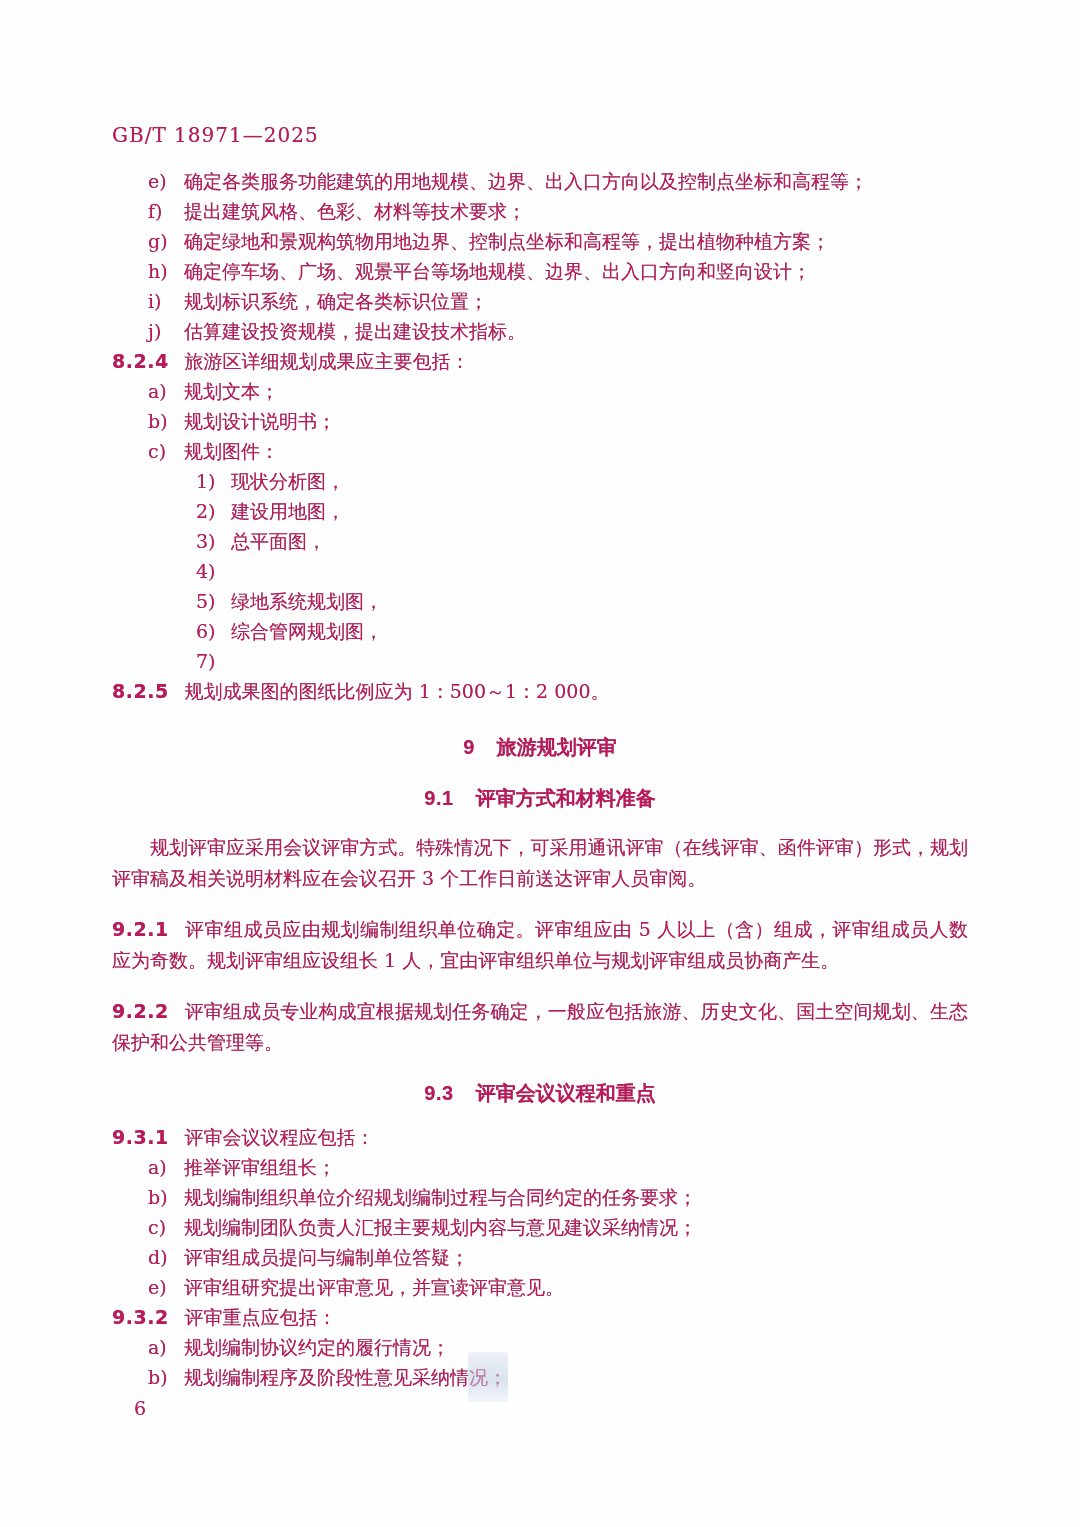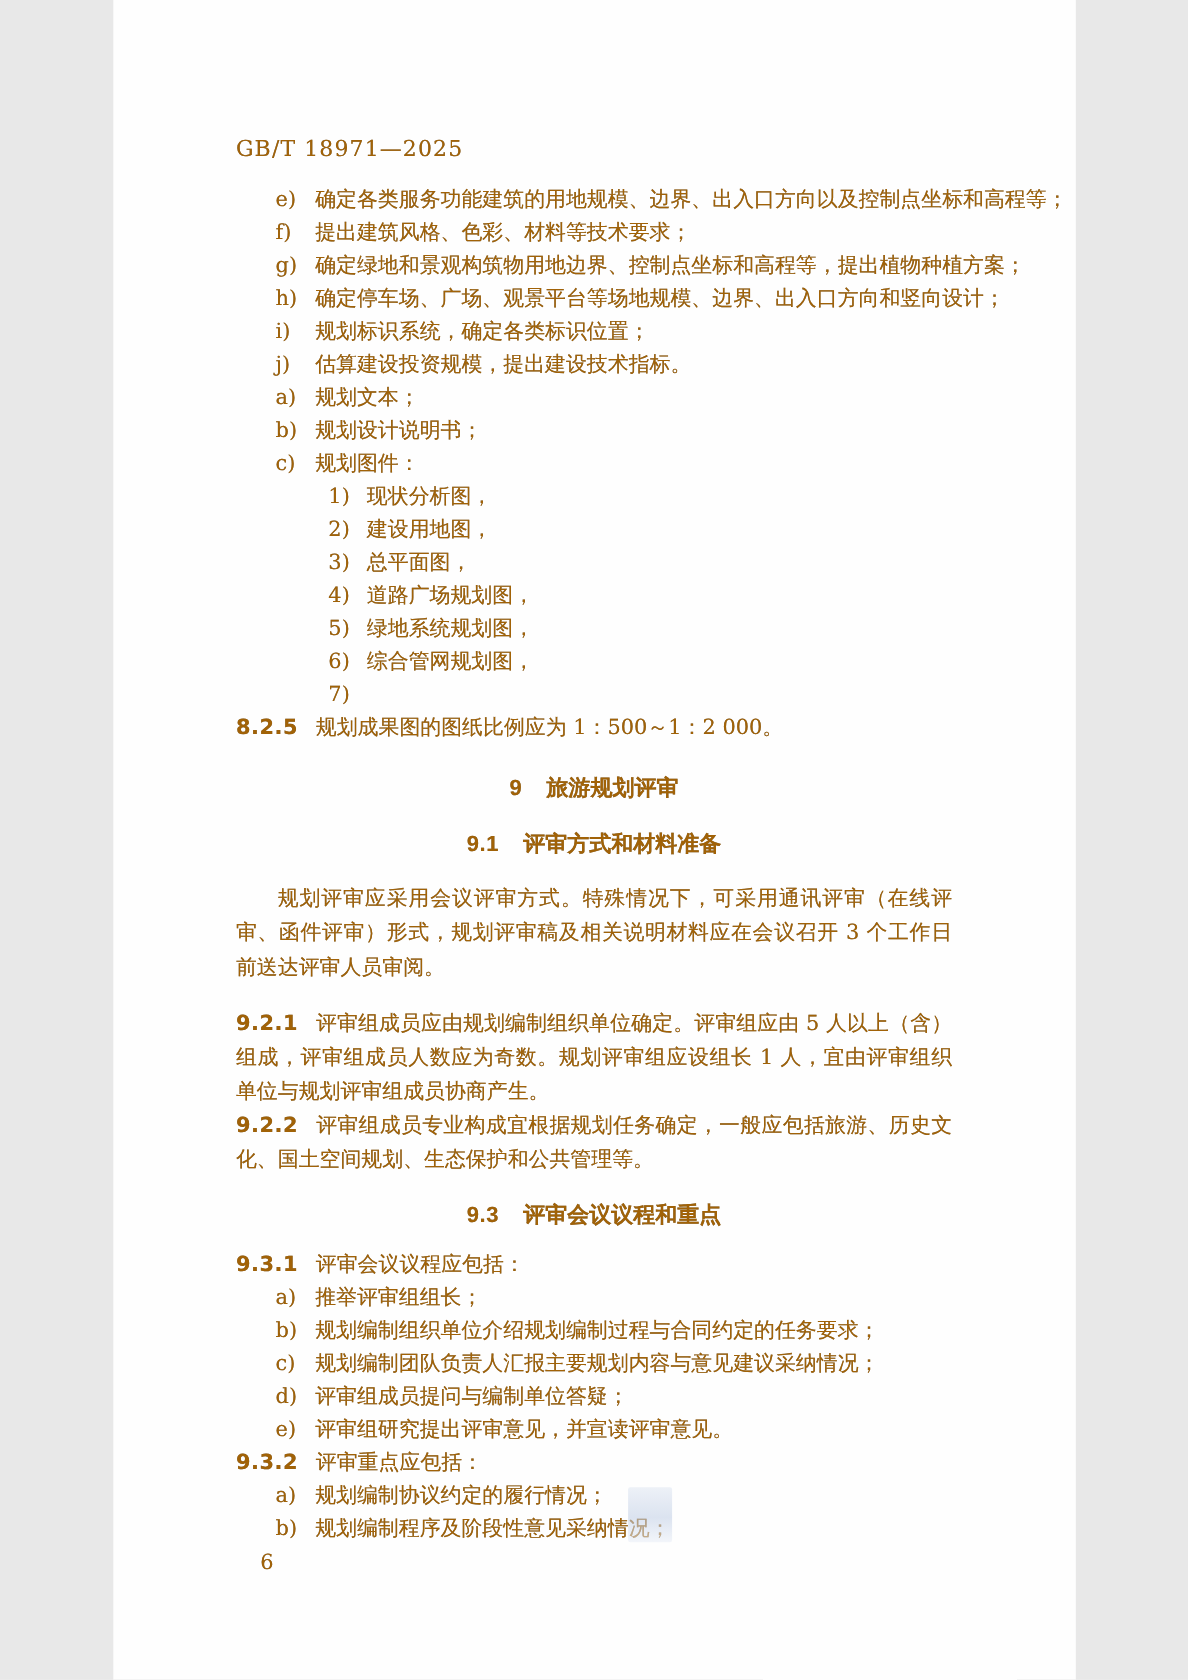--- a/index.html
+++ b/index.html
@@ -1,24 +1,24 @@
 <!DOCTYPE html>
 <html lang="zh"><head>
 <meta charset="utf-8">
 <title>GB/T 18971—2025 — p.6</title>
 <style>
   html,body{margin:0;padding:0;background:#e8e8e8;}
   .page{
     position:relative;
-    width:875px;height:1527px;
+    width:1080px;height:1527px;
     margin:0 auto;
     background:#fefefe;
     overflow:hidden;
     font-family:"DejaVu Serif","Liberation Serif",serif;
-    color:#a16207;
+    color:#be185d;
     font-size:19px;
     box-sizing:border-box;
     padding:122px 112px 0 112px;
     text-shadow:0 0 .5px rgba(40,40,40,.55);
   }
   .doc-header{
     font-size:20px;
     letter-spacing:1px;
     line-height:26px;
     margin-bottom:18px;
@@ -49,21 +49,21 @@
   }
   .h2{margin-top:26px;}
   .h3{margin-top:21px;}
   .hnum{margin-right:22px;letter-spacing:.5px;}
   .para{
     line-height:31px;
     text-align:justify;
     text-indent:2em;
   }
   .m-t-sm{margin-top:20px;}
-  .m-t-xs{margin-top:0;}
+  .m-t-xs{margin-top:20px;}
   .m-t-md{margin-top:14px;}
   .page-number{
     margin-top:1px;
     margin-left:22px;
     line-height:30px;
     font-size:19px;
   }
   .watermark{
     position:absolute;
     left:468px;top:1352px;
@@ -98,20 +98,23 @@
   </div>
   <div class="li">
     <span class="lbl">i)</span>
     <span class="txt">规划标识系统，确定各类标识位置；</span>
   </div>
   <div class="li">
     <span class="lbl">j)</span>
     <span class="txt">估算建设投资规模，提出建设技术指标。</span>
   </div>
 
+  <div class="clause">
+    <span class="cnum">8.2.4</span><span>旅游区详细规划成果应主要包括：</span>
+  </div>
 
   <div class="li">
     <span class="lbl">a)</span>
     <span class="txt">规划文本；</span>
   </div>
   <div class="li">
     <span class="lbl">b)</span>
     <span class="txt">规划设计说明书；</span>
   </div>
   <div class="li">
@@ -126,21 +129,20 @@
   <div class="li sub">
     <span class="lbl">2)</span>
     <span class="txt">建设用地图，</span>
   </div>
   <div class="li sub">
     <span class="lbl">3)</span>
     <span class="txt">总平面图，</span>
   </div>
   <div class="li sub">
     <span class="lbl">4)</span>
-    <span class="txt">道路广场规划图，</span>
   </div>
   <div class="li sub">
     <span class="lbl">5)</span>
     <span class="txt">绿地系统规划图，</span>
   </div>
   <div class="li sub">
     <span class="lbl">6)</span>
     <span class="txt">综合管网规划图，</span>
   </div>
   <div class="li sub">

